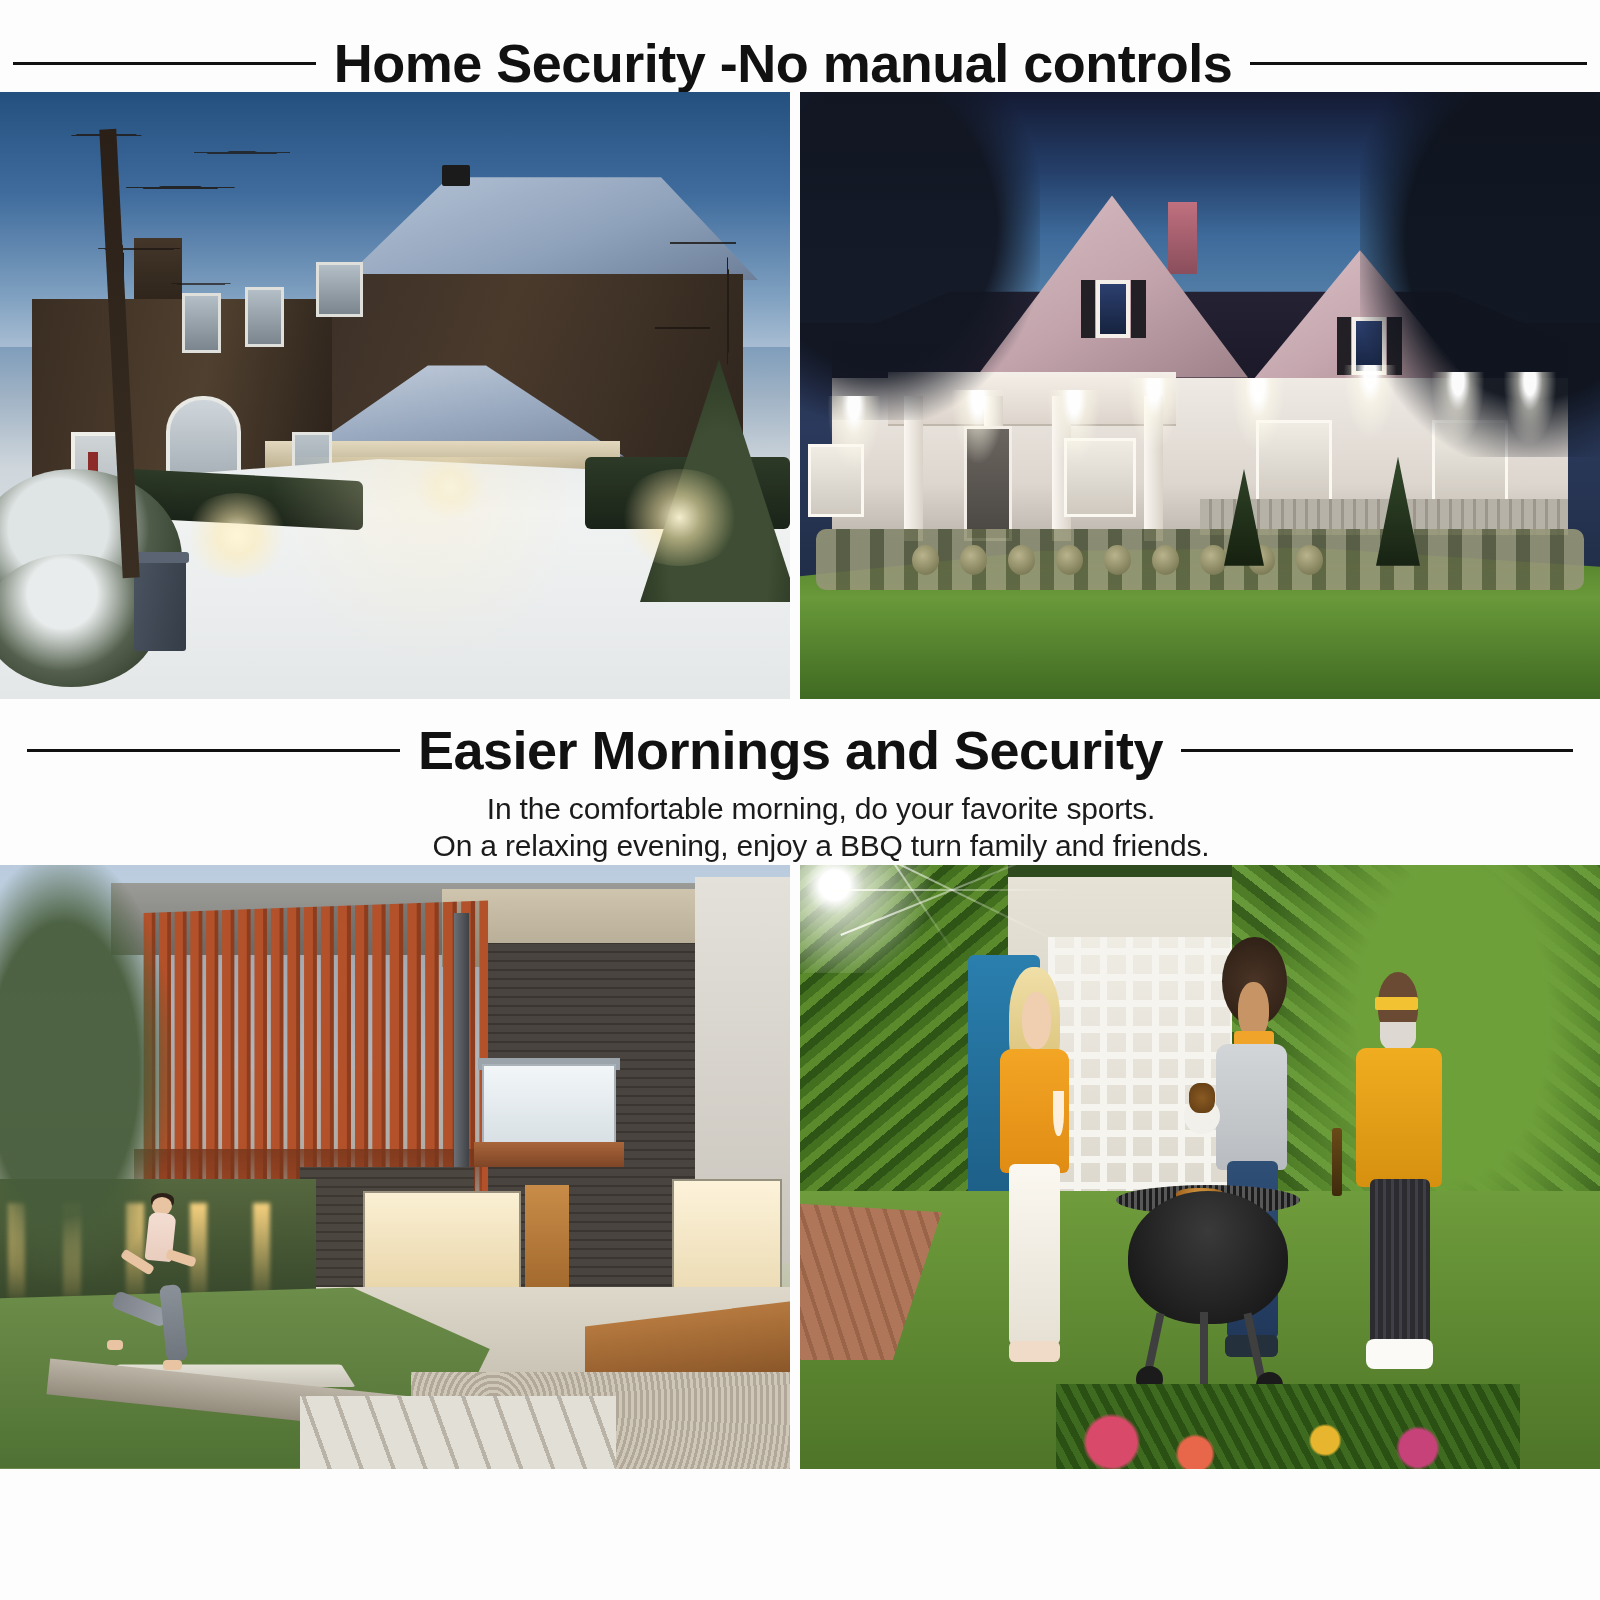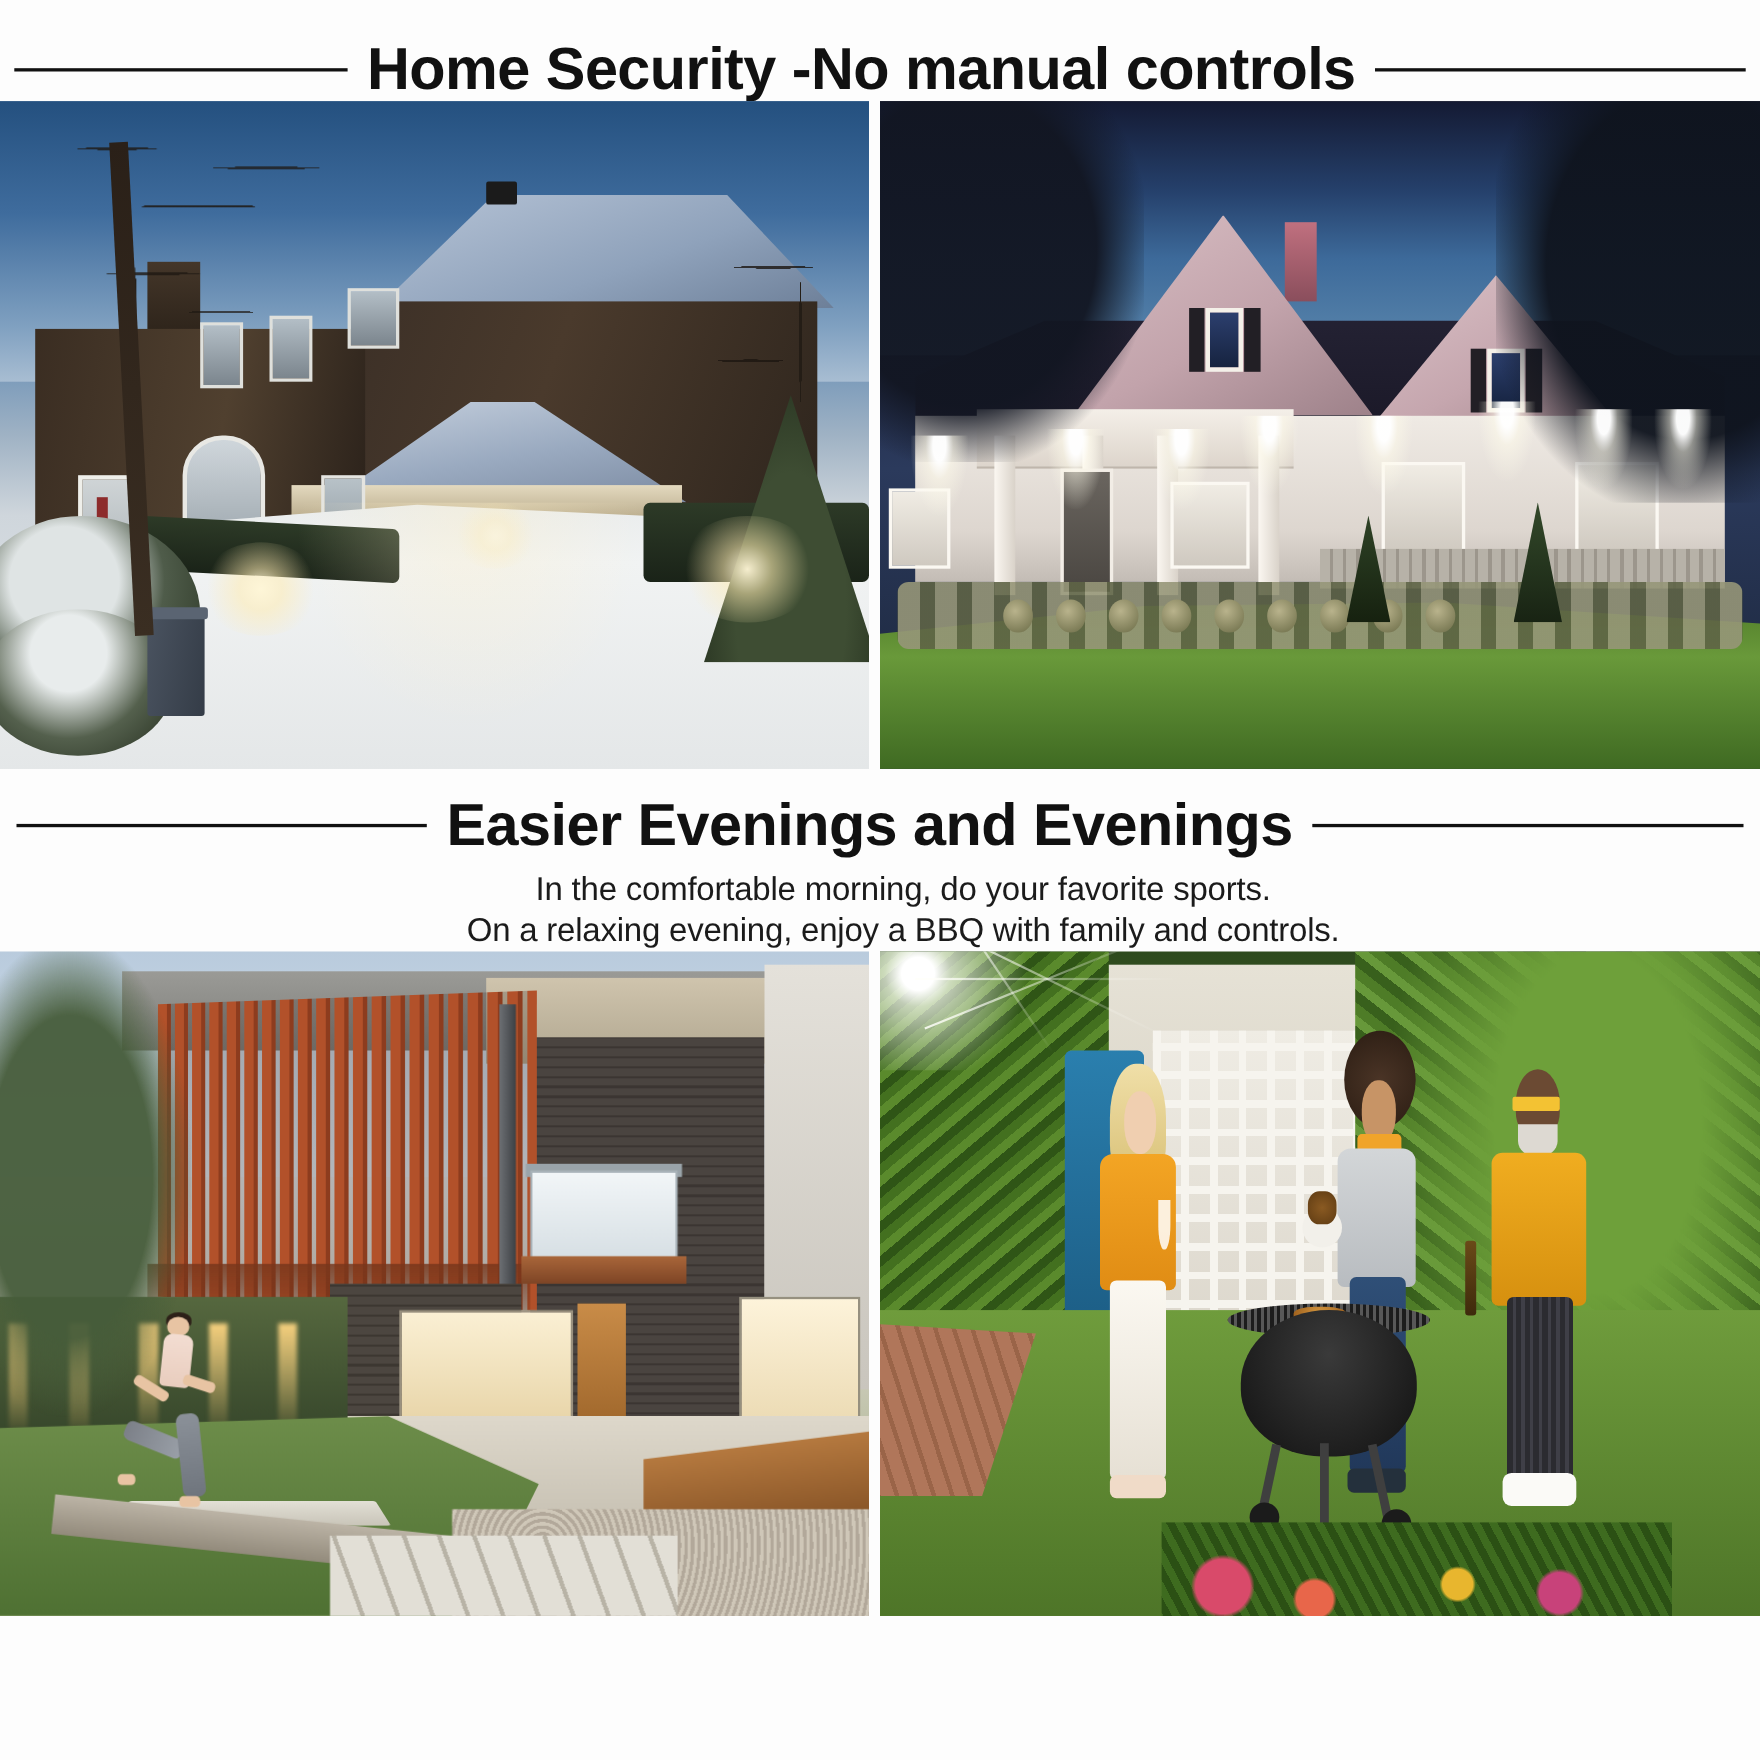--- a/index.html
+++ b/index.html
@@ -493,26 +493,26 @@
       <div class="flood f5"></div>
       <div class="flood f6"></div>
       <div class="flood f8"></div>
       <div class="flood f7"></div>
     </div>
   </div>
 
   <div class="section-head" id="head2">
     <div class="title-row">
       <div class="rule rule-l"></div>
-      <div class="title-text">Easier Evenings and Evenings</div>
+      <div class="title-text">Easier Mornings and Security</div>
       <div class="rule rule-r"></div>
     </div>
     <div class="subtitle">
       <div>In the comfortable morning, do your favorite sports.</div>
-      <div>On a relaxing evening, enjoy a BBQ with family and controls.</div>
+      <div>On a relaxing evening, enjoy a BBQ turn family and friends.</div>
     </div>
   </div>
 
   <div class="photo-grid row2">
 
     <div class="photo left p3">
       <div class="sky"></div>
       <div class="slab"></div>
       <div class="ceil"></div>
       <div class="brick"></div>

